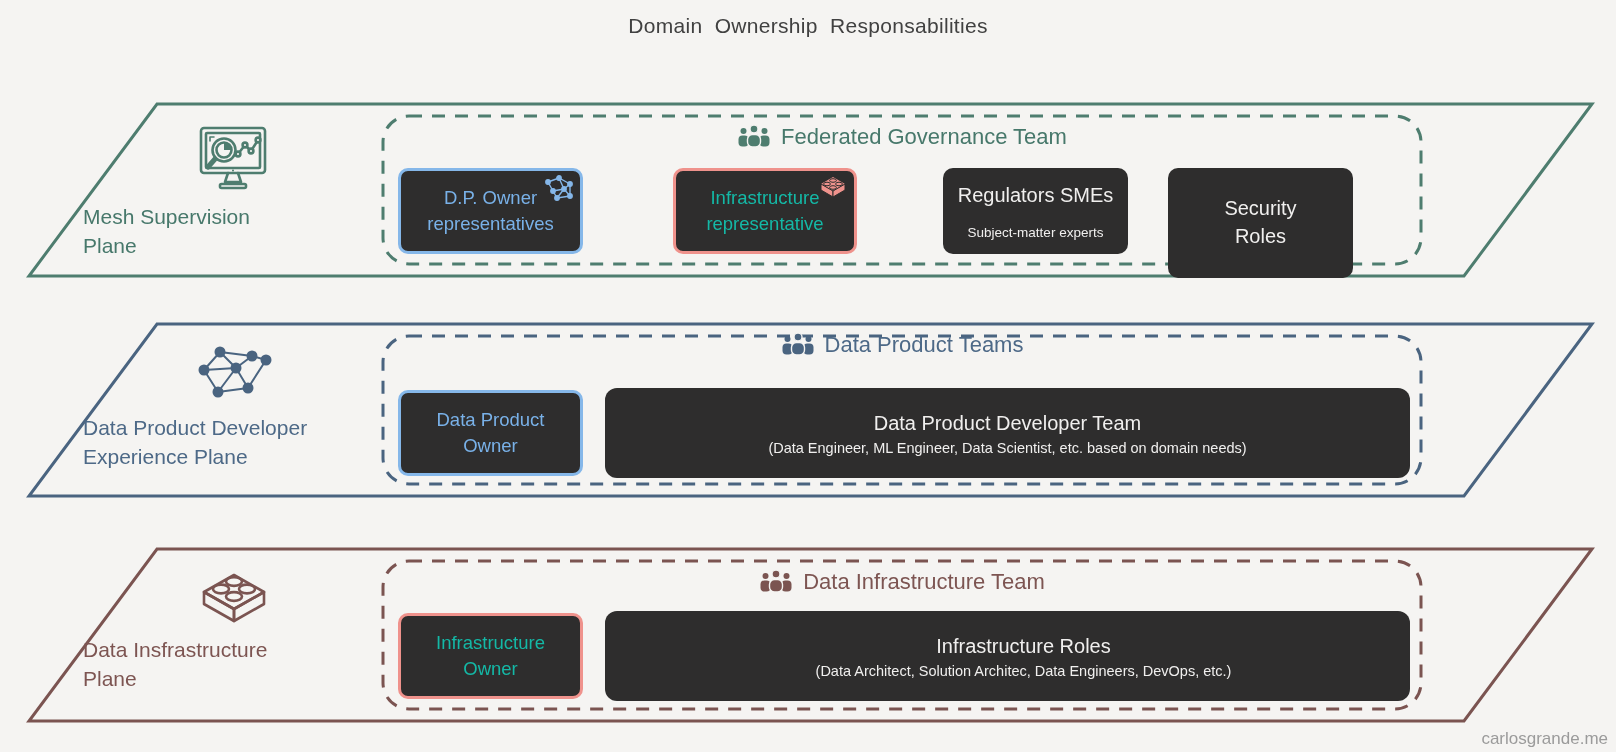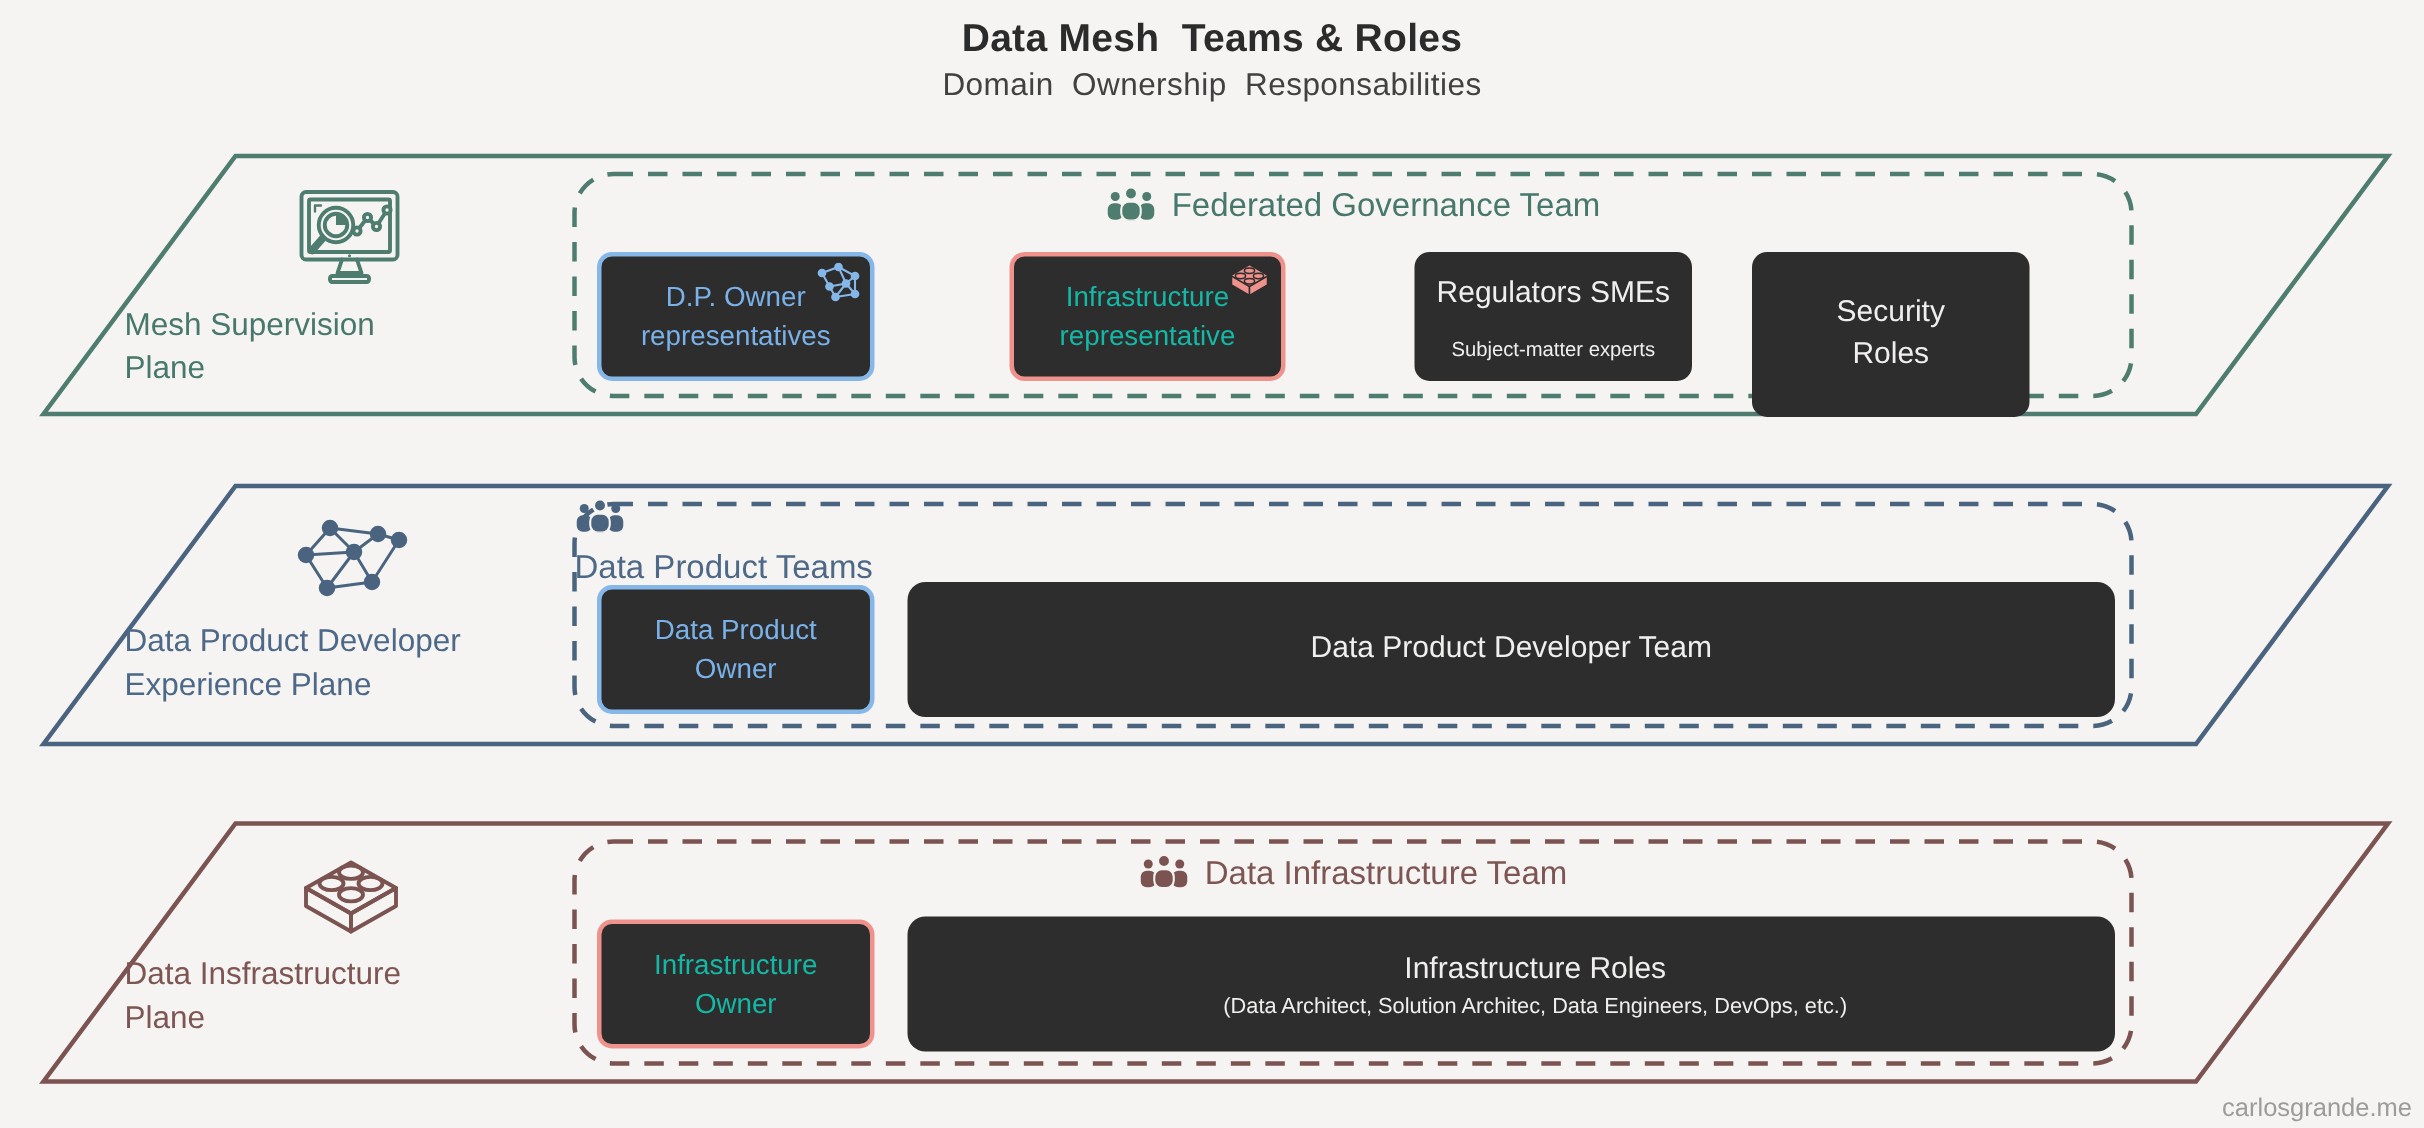--- a/index.html
+++ b/index.html
@@ -60,21 +60,20 @@
   <polygon points="157,104 1592,104 1464,276 29,276" fill="none" stroke="#4e7d6f" stroke-width="3"></polygon>
   <polygon points="157,324 1592,324 1464,496 29,496" fill="none" stroke="#4a6480" stroke-width="3"></polygon>
   <polygon points="157,549 1592,549 1464,721 29,721" fill="none" stroke="#7b5451" stroke-width="3"></polygon>
 
   <rect x="383" y="116" width="1038" height="148" rx="26" fill="none" stroke="#4e7d6f" stroke-width="3" stroke-dasharray="13 10"></rect>
   <rect x="383" y="336" width="1038" height="148" rx="26" fill="none" stroke="#4a6480" stroke-width="3" stroke-dasharray="13 10"></rect>
   <rect x="383" y="561" width="1038" height="148" rx="26" fill="none" stroke="#7b5451" stroke-width="3" stroke-dasharray="13 10"></rect>
 </svg>
 
 <div class="abs title-wrap">
-  <div class="main-title">Data Mesh  Teams &amp; Roles</div>
   <div class="sub-title">Domain  Ownership  Responsabilities</div>
 </div>
 
 <div class="abs" style="left:193px;top:126px;">
   <svg width="80" height="66" viewBox="0 0 80 66" fill="none" stroke="#4e7d6f" stroke-width="2.6" stroke-linecap="round" stroke-linejoin="round">
     <rect x="8" y="2" width="64" height="45" rx="3"></rect>
     <rect x="13" y="7" width="54" height="35" rx="1"></rect>
     <path d="M17,15 v-4 h4" stroke-width="1.6"></path>
     <polyline points="45,28 52,19 58,25 65,14"></polyline>
     <circle cx="45" cy="28" r="2.4" fill="#f5f4f2"></circle>
@@ -160,39 +159,40 @@
       <circle cx="8" cy="26" r="4.5"></circle>
     <circle cx="40" cy="24" r="4.5"></circle>
       <circle cx="22" cy="48" r="4.5"></circle>
       <circle cx="52" cy="44" r="4.5"></circle>
       <circle cx="70" cy="16" r="4.5"></circle>
   </svg>
 </div>
 <div class="abs plane-label blue-text pre" style="left:83px;top:413px;">Data Product Developer
 Experience Plane</div>
 
-<div class="abs team-header blue-text" style="top:332px;flex-direction:column;">
+<div class="abs team-header blue-text" style="top:332px;">
   <svg width="34" height="23" viewBox="0 0 34 23" fill="#4a6480">
     <circle cx="6.5" cy="7" r="3"></circle>
     <rect x="1.5" y="11.5" width="10" height="11" rx="4"></rect>
     <circle cx="27.5" cy="7" r="3"></circle>
     <rect x="22.5" y="11.5" width="10" height="11" rx="4"></rect>
     <circle cx="17" cy="5" r="4" stroke="#f5f4f2" stroke-width="1.4"></circle>
     <rect x="10.5" y="10.5" width="13" height="12.5" rx="5" stroke="#f5f4f2" stroke-width="1.4"></rect>
   </svg>
   <span>Data Product Teams</span>
 </div>
 
 <div class="abs role-box accent-blue" style="left:398px;top:390px;width:185px;height:86px;">
   <span class="lbl pre">Data Product
 Owner</span>
 </div>
 
 <div class="abs role-box wide" style="left:605px;top:388px;width:805px;height:90px;">
   <span class="lbl">Data Product Developer Team</span>
+  <span class="sub">(Data Engineer, ML Engineer, Data Scientist, etc. based on domain needs)</span>
 </div>
 
 <div class="abs" style="left:198px;top:567px;">
   <svg width="72" height="62" viewBox="0 0 72 62" fill="none" stroke="#7b5451" stroke-width="2.6" stroke-linejoin="round">
     <polygon points="36,8 66,25 36,42 6,25"></polygon>
     <polygon points="6,25 6,37 36,54 36,42"></polygon>
     <polygon points="66,25 66,37 36,54 36,42"></polygon>
     <ellipse cx="36" cy="14.5" rx="8" ry="4.4"></ellipse>
     <ellipse cx="23" cy="22" rx="8" ry="4.4"></ellipse>
     <ellipse cx="49" cy="22" rx="8" ry="4.4"></ellipse>

